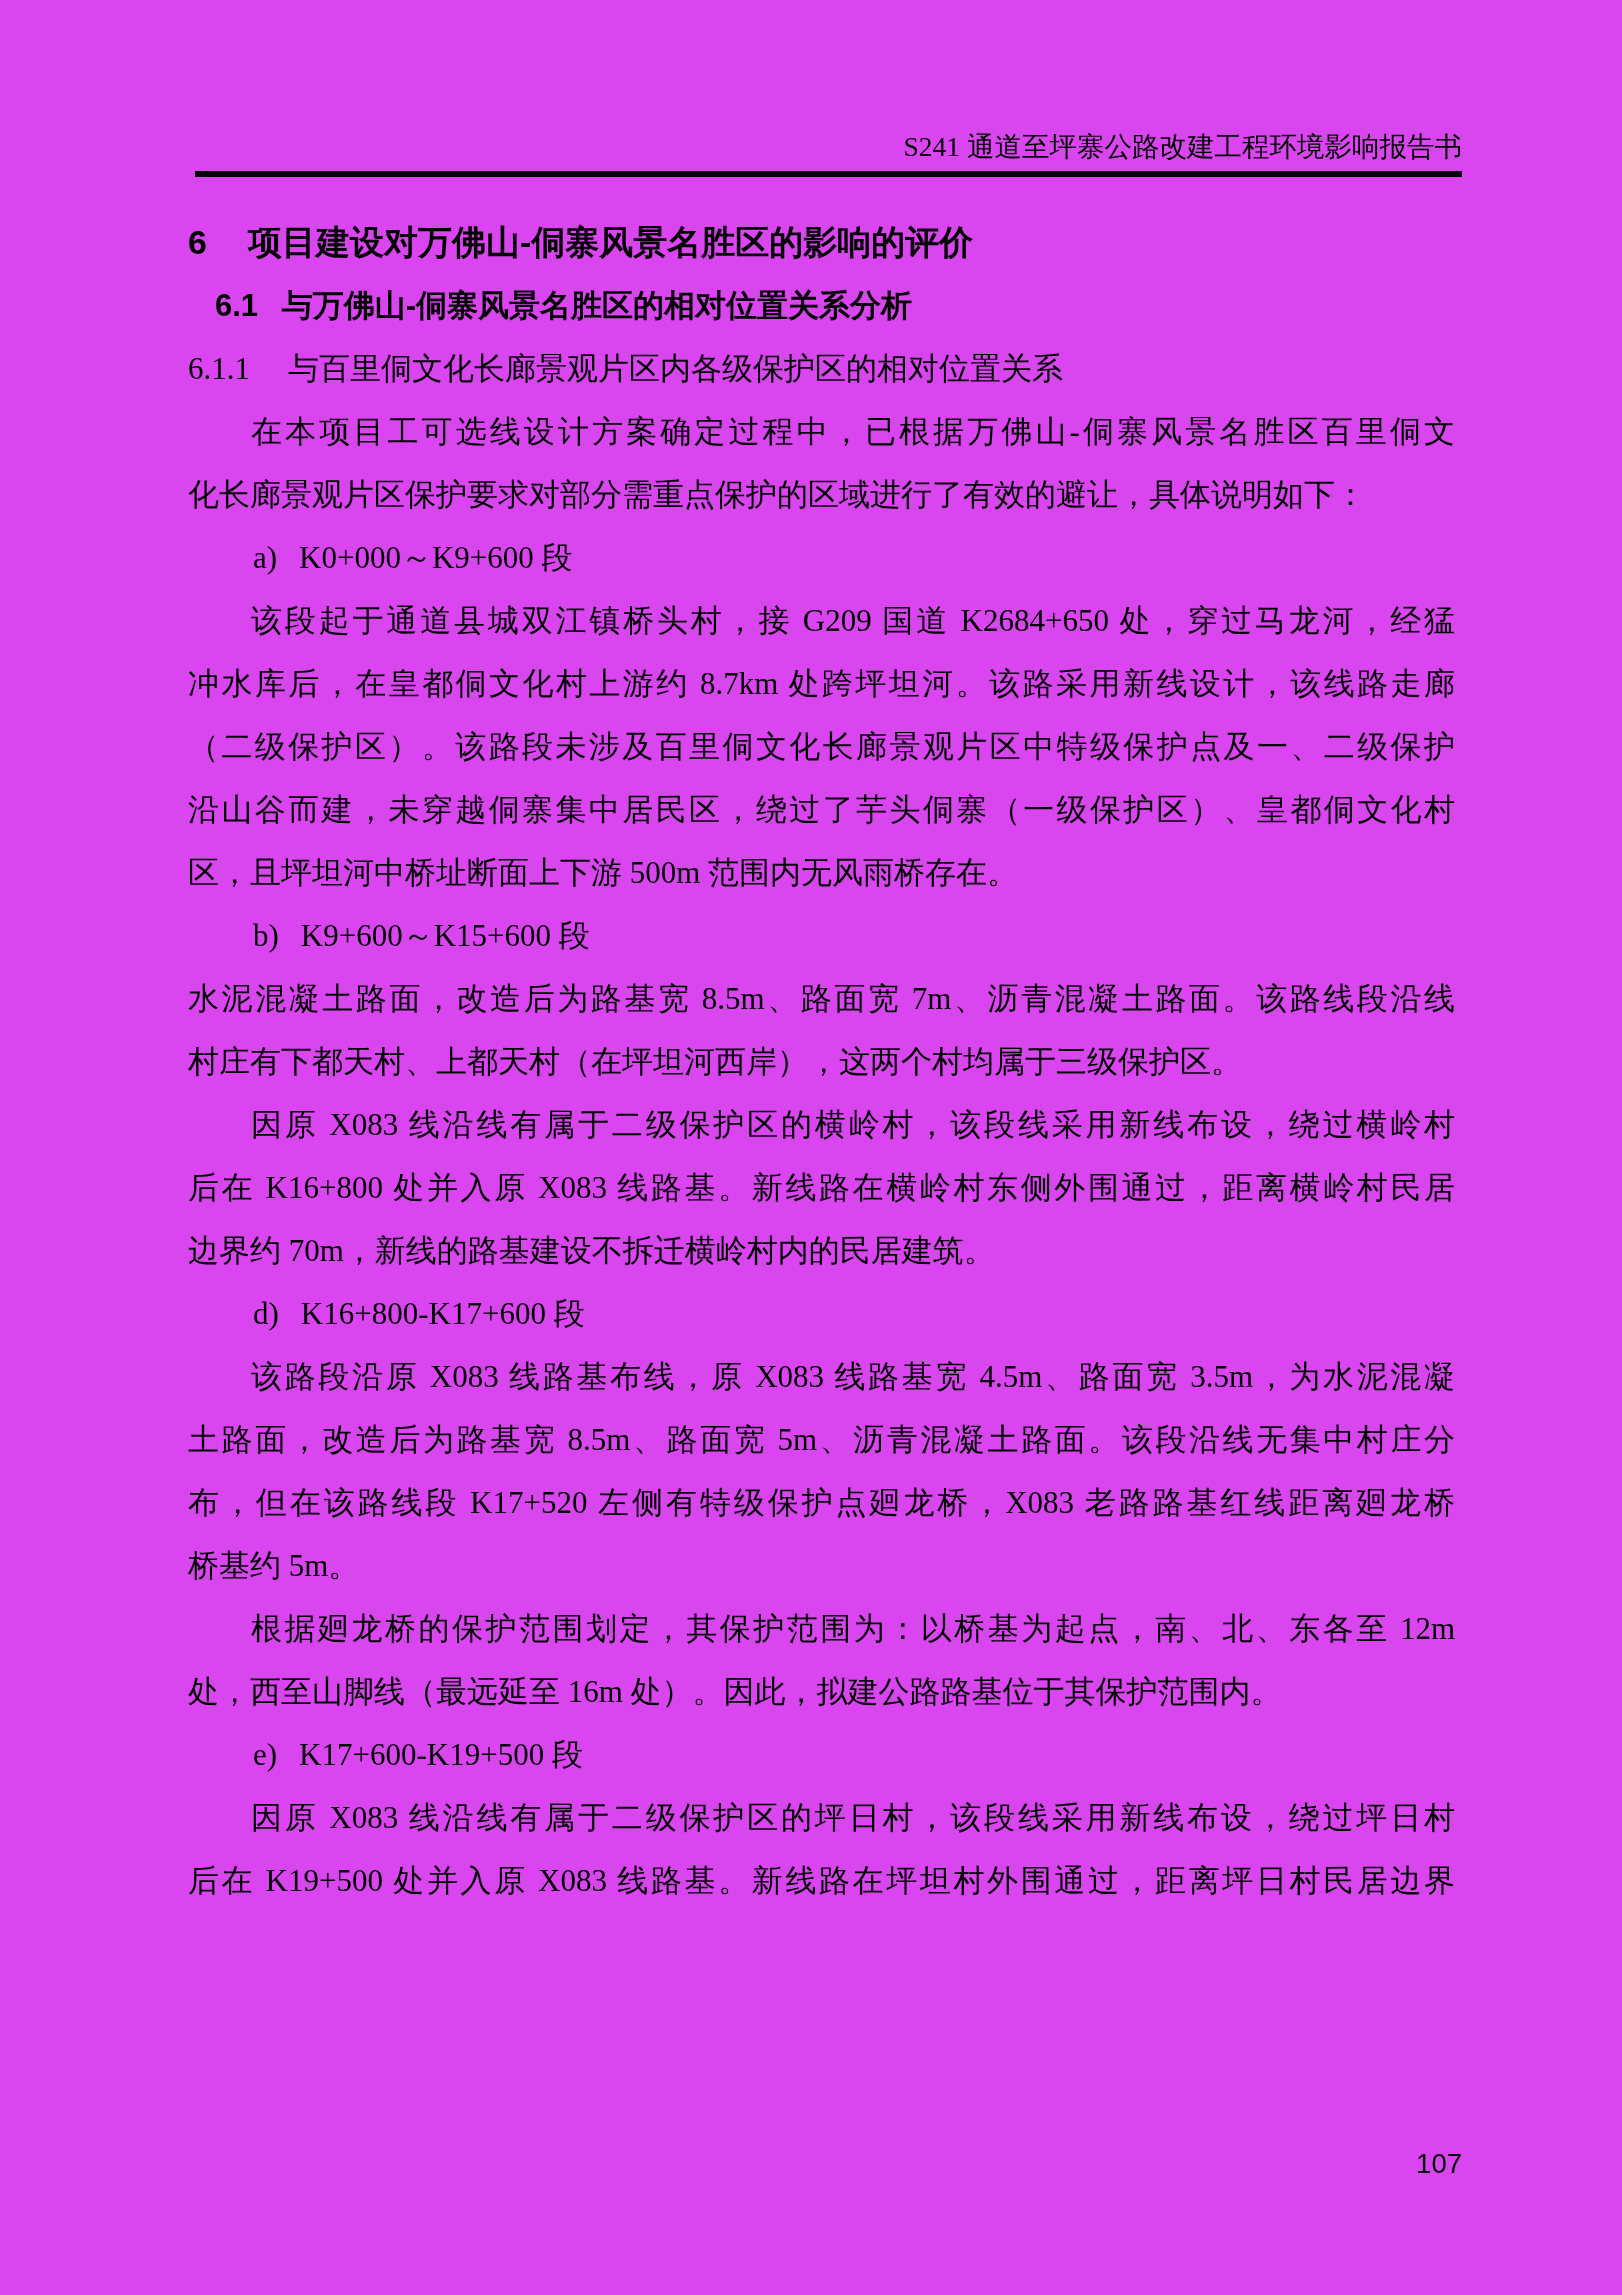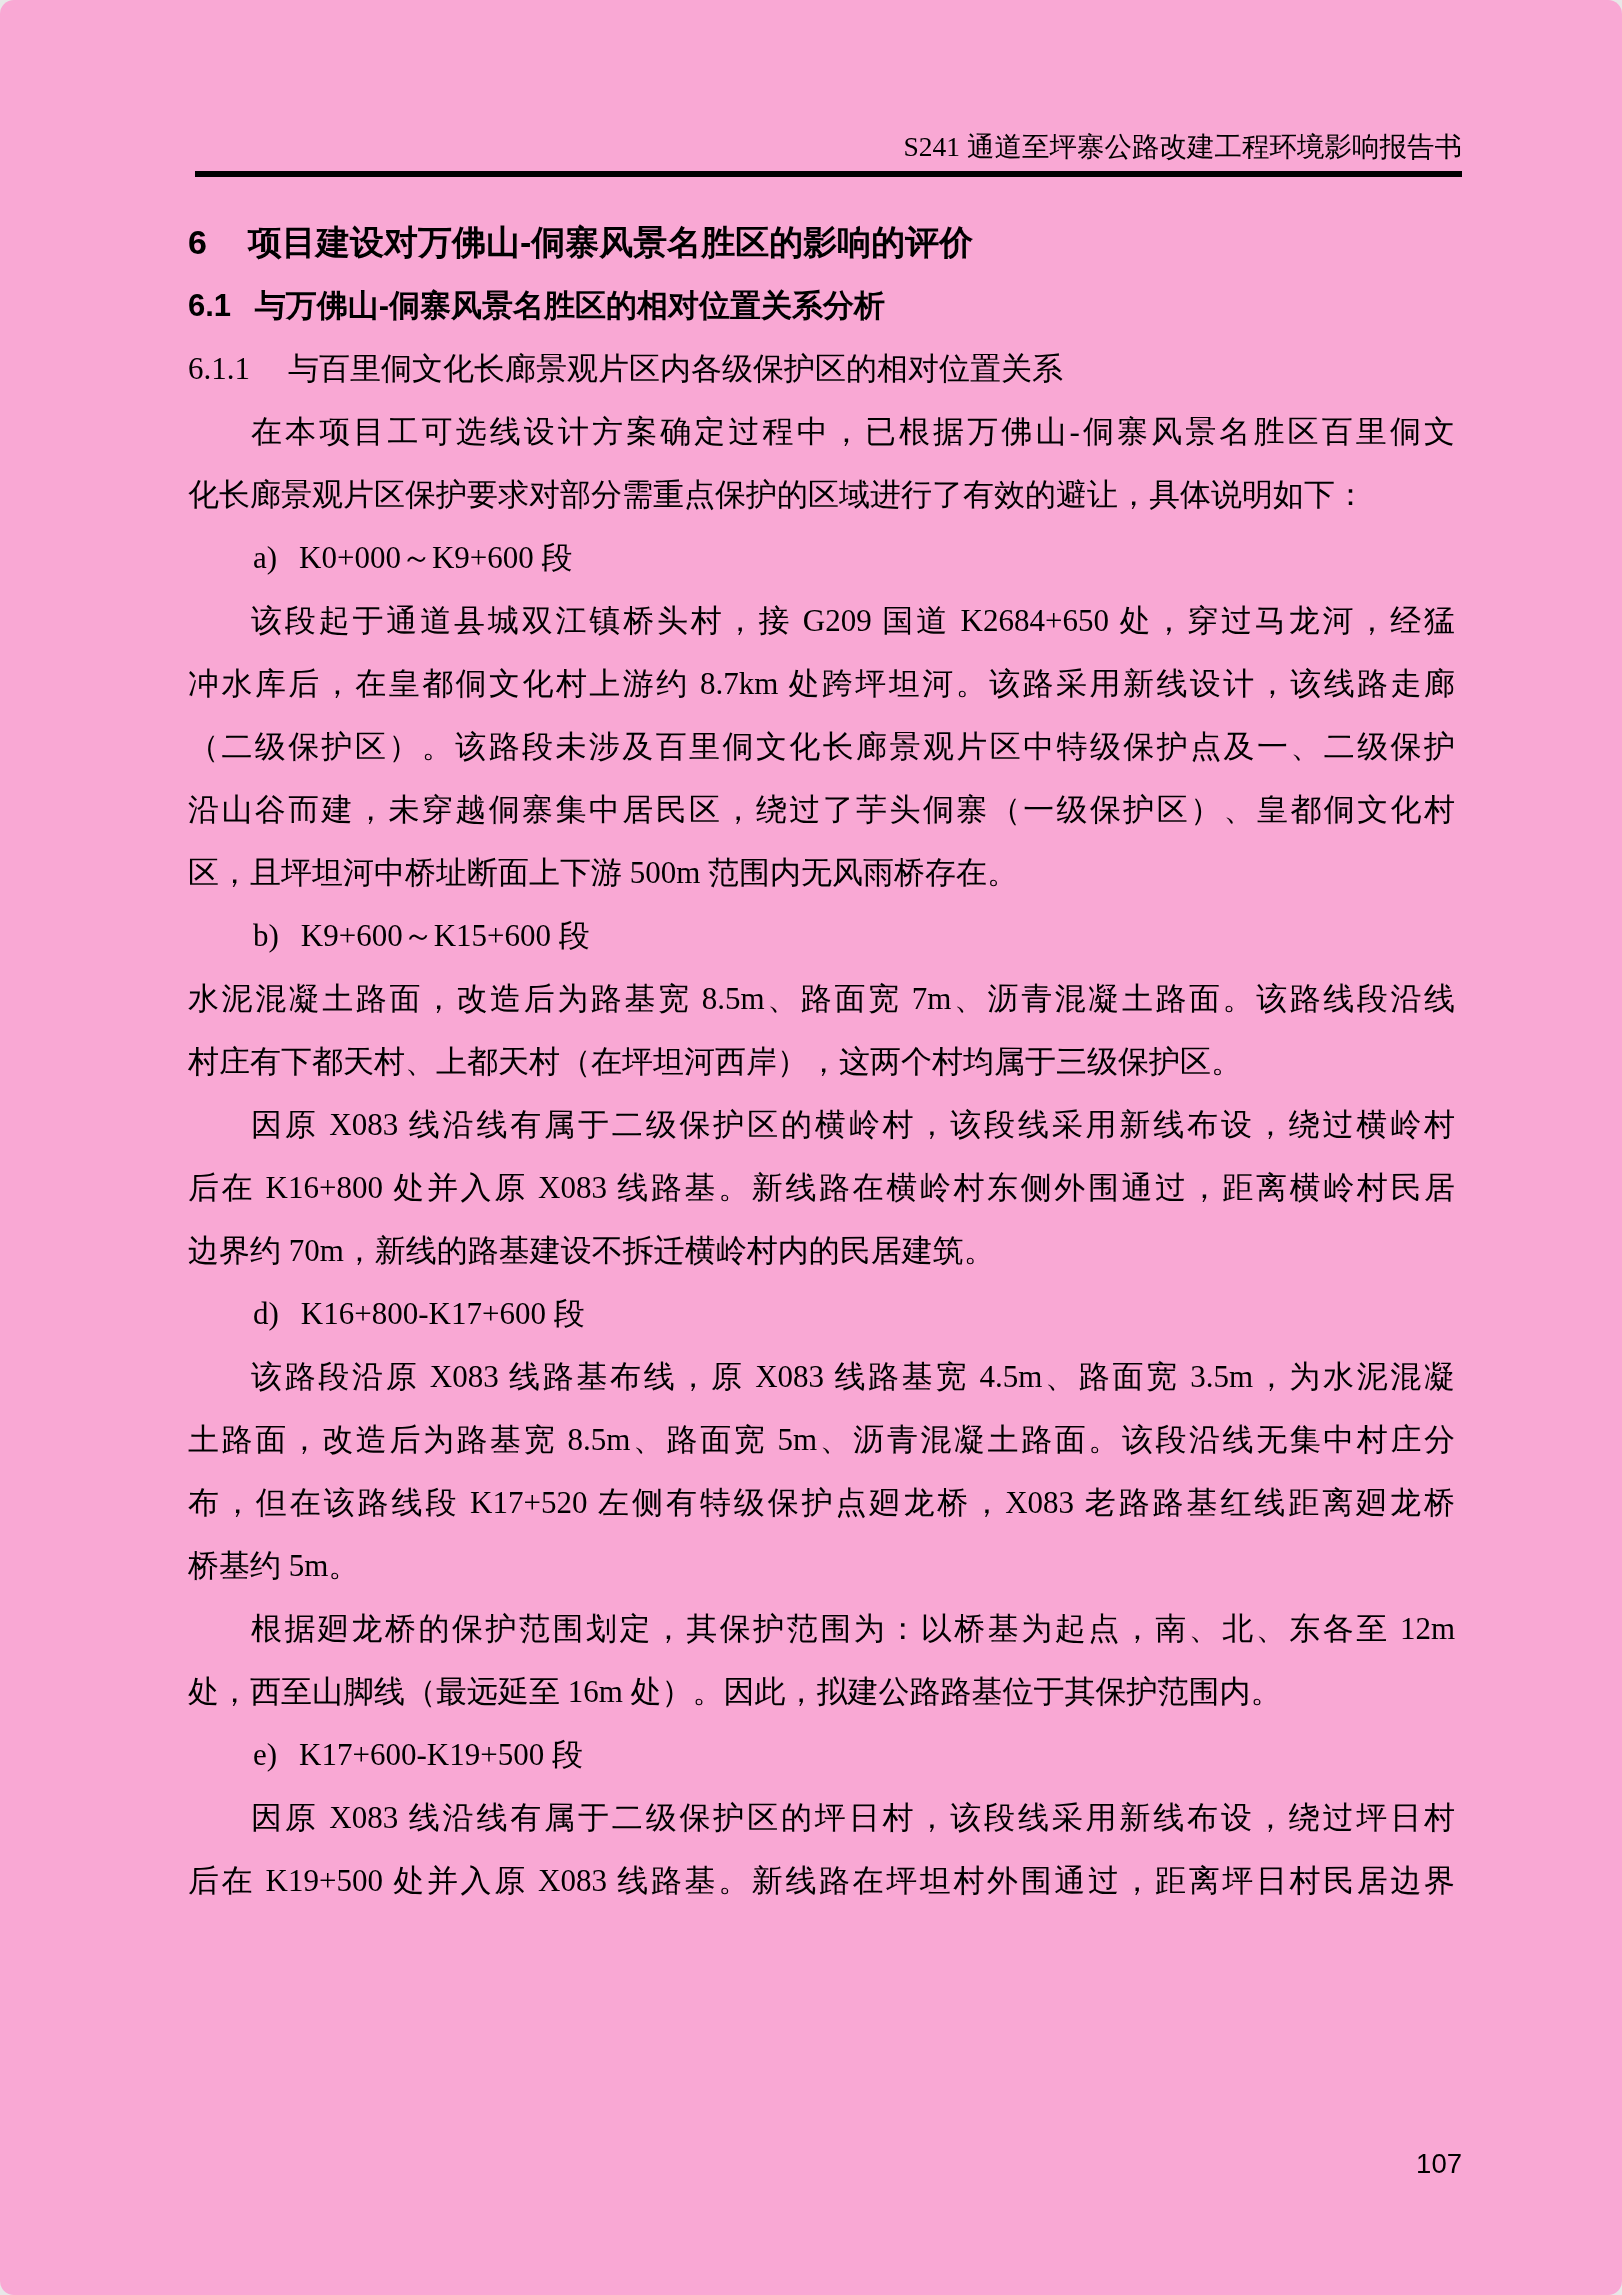--- a/index.html
+++ b/index.html
@@ -1,24 +1,23 @@
 <!DOCTYPE html>
 <html style="font-size:10.5px"><head>
 <meta charset="utf-8">
 <style>
   html, body { margin: 0; padding: 0; background: #e8e8e8; }
   .sheet {
     position: relative;
     width: 1622px;
     height: 2295px;
-    background: #f9a8d4;
+    background: #d946ef;
     color: #000000;
     font-family: "Liberation Serif", "DejaVu Serif", serif;
     overflow: hidden;
-    border-radius: 14px;
   }
   .doc-header {
     position: absolute;
     top: 128px;
     left: 195px;
     width: 1267px;
     text-align: right;
     font-size: 27.5px;
     line-height: 37px;
     font-family: "Liberation Serif", "DejaVu Serif", serif;
@@ -45,21 +44,21 @@
     white-space: nowrap;
   }
   .h1 .num { margin-right: 41px; }
   .h2 {
     font-family: "Liberation Sans", "DejaVu Sans", sans-serif;
     font-weight: bold;
     font-size: 31px;
     line-height: 63px;
     white-space: nowrap;
   }
-  .h2 .num { margin-right: 23.6px; }
+  .h2 .num { margin-right: 23.6px; margin-left: 27px; }
   .h3 {
     font-family: "Liberation Serif", "DejaVu Serif", serif;
     font-weight: normal;
     font-size: 31px;
     line-height: 63px;
     white-space: nowrap;
   }
   .h3 .num { margin-right: 38px; text-align: right; }
   .bl {
     font-size: 31px;

